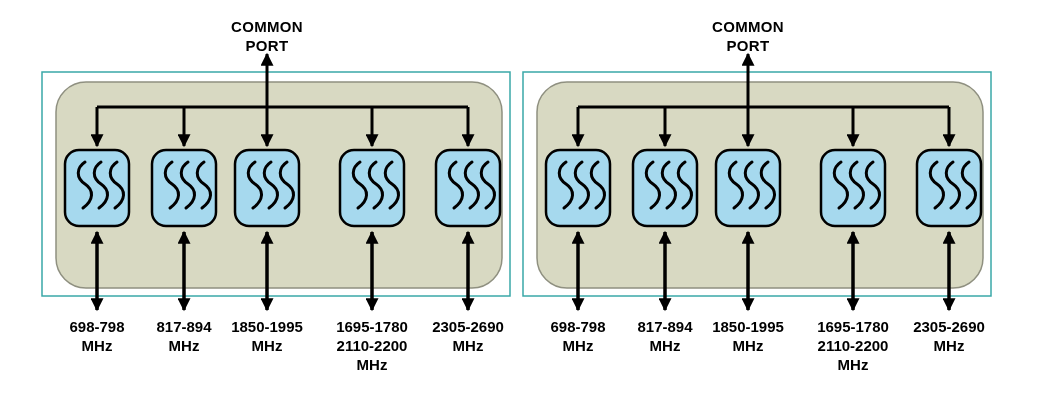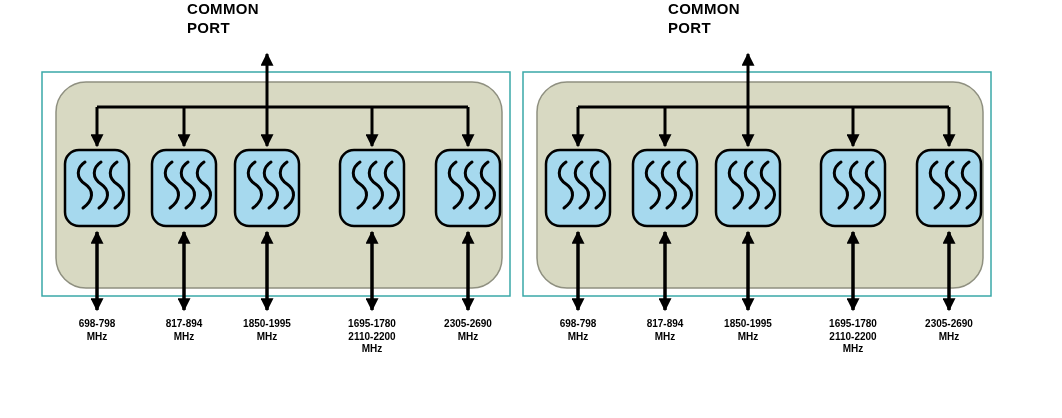--- a/index.html
+++ b/index.html
@@ -6,27 +6,27 @@
   #canvas{
     position:relative;
     width:1062px;height:418px;
     background:#ffffff;
     font-family:"Liberation Sans", sans-serif;
     overflow:hidden;
   }
   .unit{position:absolute;top:0;width:510px;height:418px;}
   .unit svg{position:absolute;left:0;top:0;}
   .common-label{
-    position:absolute;top:0;width:160px;
-    font-weight:bold;font-size:15px;line-height:1.25;
+    position:absolute;top:18px;width:160px;
+    text-align:center;font-weight:bold;font-size:15px;line-height:1.25;
     color:#000;white-space:pre-line;letter-spacing:.3px;
   }
   .port-label{
     position:absolute;top:318px;width:124px;
-    text-align:center;font-weight:bold;font-size:10px;line-height:1.25;
+    text-align:center;font-weight:bold;font-size:15px;line-height:1.25;
     color:#000;white-space:pre-line;
   }
   .busline{stroke:#000;stroke-width:3;fill:none;}
   .dropline{stroke:#000;stroke-width:3;fill:none;}
   .dblline{stroke:#000;stroke-width:3.5;fill:none;}
   .outline-rect{fill:none;stroke:#3aa8a8;stroke-width:1.5;}
   .panel-rect{fill:#d8d9c2;stroke:#8f9080;stroke-width:1.5;}
   .filter-box{fill:#a6d9ee;stroke:#000;stroke-width:2.5;}
   .squiggle{fill:none;stroke:#000;stroke-width:3;stroke-linecap:round;}
 </style>

